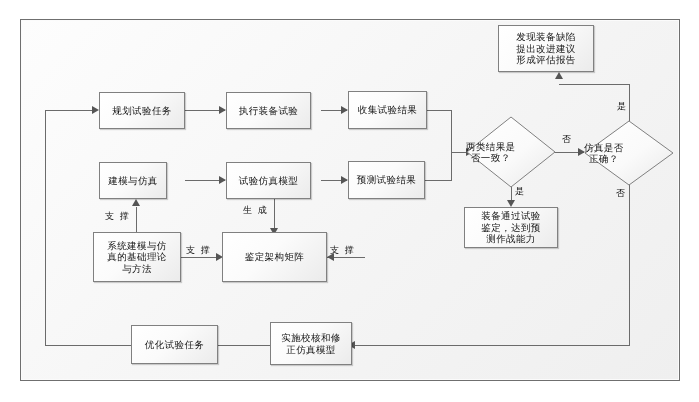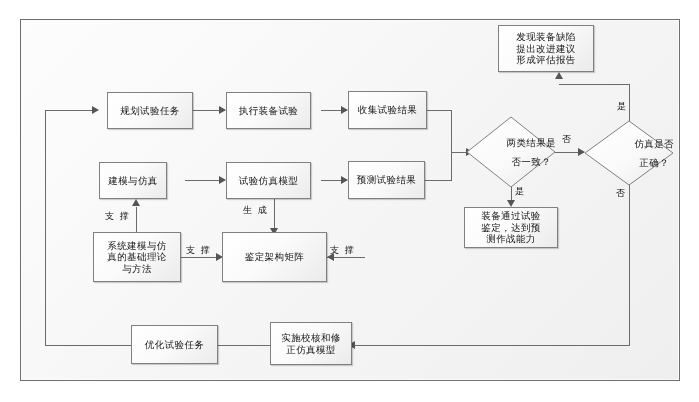--- a/index.html
+++ b/index.html
@@ -36,23 +36,23 @@
   
   .diamond{
     position:absolute;
     box-sizing:border-box;
   }
   .diamond .dshape{
     position:absolute;inset:0;
   }
   .diamond .dlabel{
     position:absolute;inset:0;
-    display:flex;align-items:center;justify-content:flex-end;
+    display:flex;align-items:center;justify-content:flex-start;
     text-align:center;
-    font-size:9.5px;line-height:19px;color:#111;letter-spacing:.4px;
+    font-size:9.5px;line-height:11px;color:#111;letter-spacing:.4px;
     pointer-events:none;
   }
 
   
   .ln{position:absolute;background:#6b6b6b;}
   .lh{height:1px;}
   .lv{width:1px;}
 
   
   .ah{position:absolute;width:0;height:0;}
@@ -147,21 +147,21 @@
   <div class="diamond" style="left:584px;top:120px;width:90px;height:66px;">
     <svg class="dshape" viewBox="0 0 90 66" preserveAspectRatio="none">
       <polygon points="45,1 89,33 45,65 1,33" fill="url(#dg1)" stroke="#808080" stroke-width="1"></polygon>
     </svg>
     <div class="dlabel">
         <span style="white-space:pre-line;">仿真是否
 正确？</span>
       </div>
   </div>
 
-  <div class="node" style="left:99px;top:92px;width:86px;height:37px;margin-left:8px;">
+  <div class="node" style="left:99px;top:92px;width:86px;height:37px;">
     <span style="white-space:pre-line;">规划试验任务</span>
   </div>
 
   <div class="node" style="left:226px;top:92px;width:85px;height:37px;">
     <span style="white-space:pre-line;">执行装备试验</span>
   </div>
 
   <div class="node" style="left:348px;top:91px;width:79px;height:38px;">
     <span style="white-space:pre-line;">收集试验结果</span>
   </div>

